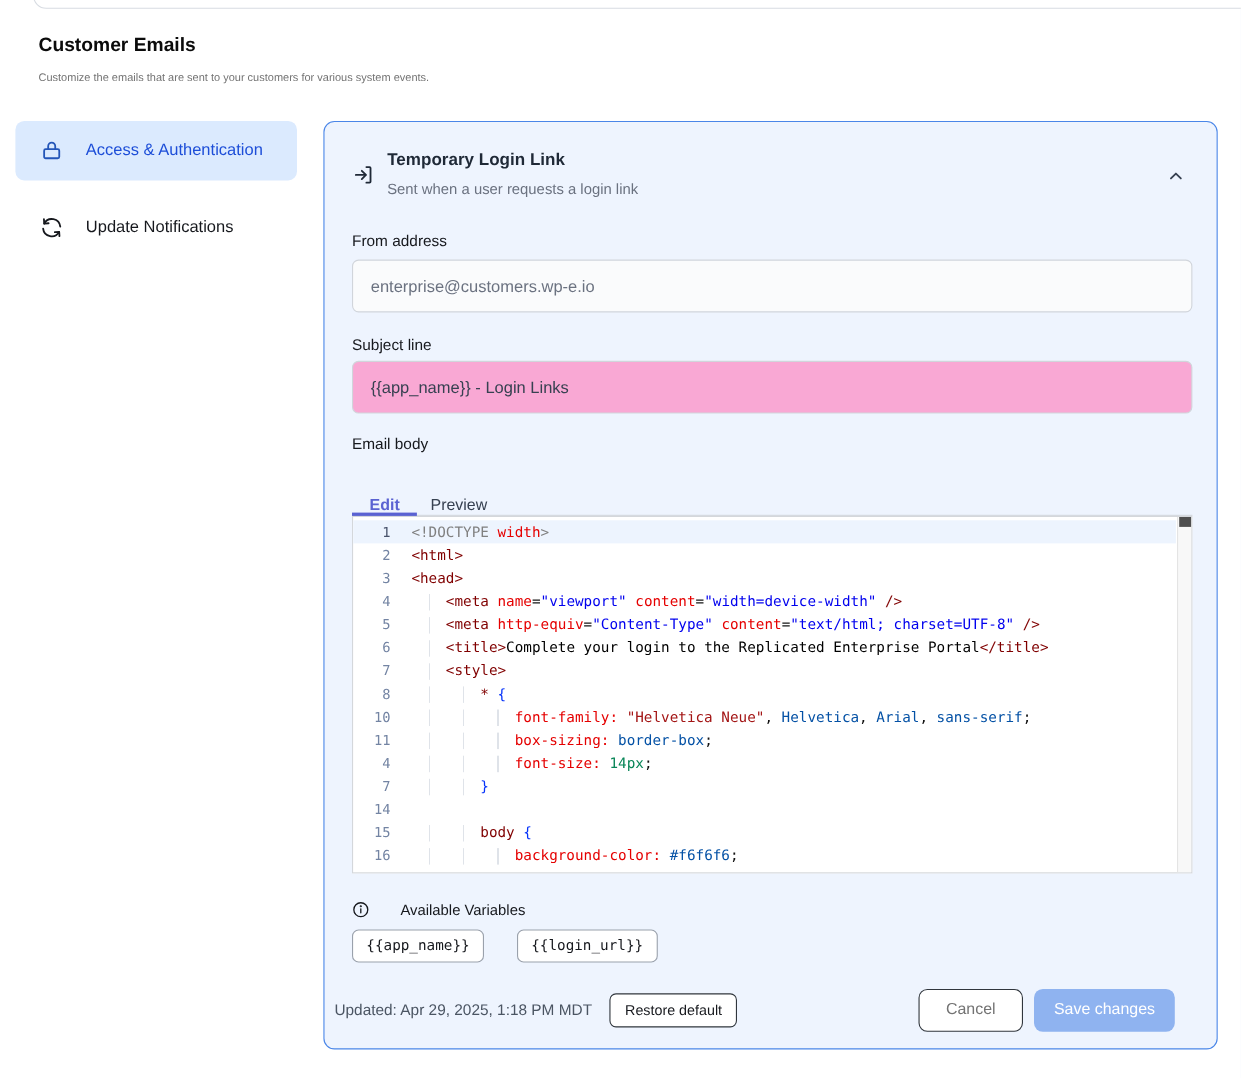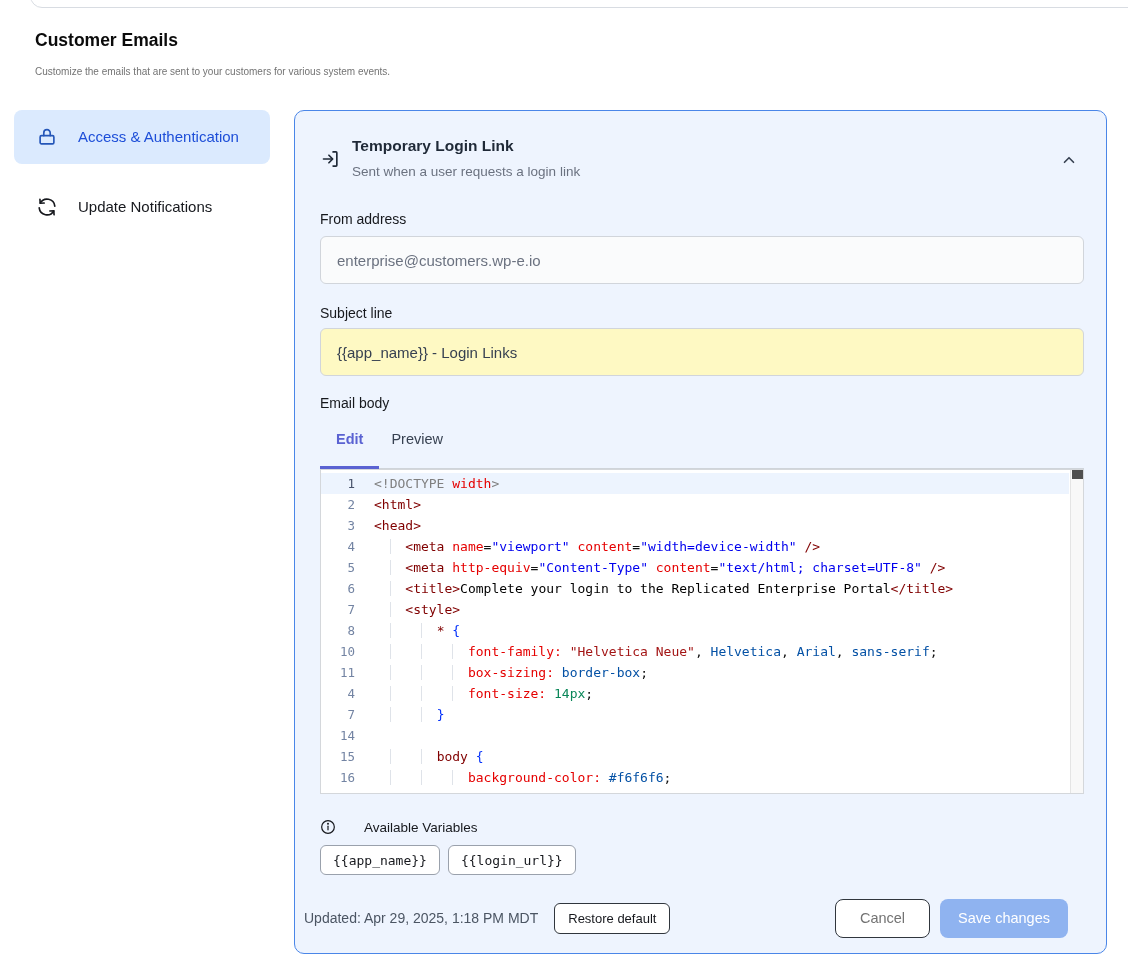--- a/index.html
+++ b/index.html
@@ -35,29 +35,29 @@
   .hdr-icon { position:absolute; left:26px; top:38px; width:20px; height:20px; }
   .hdr-icon svg { width:20px; height:20px; }
   .hdr-title { position:absolute; left:57px; top:26px; font-size:15.5px; font-weight:700; color:#1f2937; }
   .hdr-sub { position:absolute; left:57px; top:53px; font-size:13.5px; color:#6b7280; }
   .chevron-btn { position:absolute; right:26px; top:40px; width:20px; height:20px; cursor:pointer; }
   .chevron-btn svg { width:18px; height:18px; }
 
   .fld-label { position:absolute; left:25px; font-size:14px; color:#16181d; }
   .fld-input {
     position:absolute; left:25px; width:764px; height:48px; border:1px solid #d1d5db;
-    border-radius:6px; background:#fef9c3; padding:0 16px; font-size:15px; color:#374151;
+    border-radius:6px; background:#f9a8d4; padding:0 16px; font-size:15px; color:#374151;
     font-family:"Liberation Sans", sans-serif; outline:none;
   }
   .fld-input.dim { background:#fafbfc; color:#6b7280; }
 
   
   .tabs {
     position:absolute; left:25px; top:320px; width:764px; height:38px;
-    border-bottom:1px solid #cfd4da; display:flex; align-items:flex-start;
+    border-bottom:1px solid #cfd4da; display:flex; align-items:flex-end;
   }
   .tab { font-size:14.5px; color:#374151; cursor:pointer; margin-left:28px; }
   .tab:first-child { margin-left:16px; }
   .tab.active { color:#5a62d2; font-weight:700; }
   .tab-underline { position:absolute; left:25px; top:355px; width:59px; height:3px; background:#5a62d2; z-index:3; }
 
   
   .editor {
     position:absolute; left:25px; top:358px; width:764px; height:325px;
     background:#fff; border:1px solid #d4d7db; overflow:hidden;
@@ -82,21 +82,21 @@
     background-image:repeating-linear-gradient(90deg, transparent 0, transparent 2ch,
       #dfe3e9 2ch, #dfe3e9 calc(2ch + 1px), transparent calc(2ch + 1px), transparent 4ch);
   }
   .vscroll { position:absolute; top:0; right:0; width:13px; height:100%; background:#f8f8f8; border-left:1px solid #e4e4e4; }
   .vthumb { position:absolute; top:0; left:1px; right:0; height:9px; background:#4f4f4f; cursor:pointer; }
 
   
   .vars-row { position:absolute; left:25px; top:708px; display:flex; align-items:center; gap:9px; }
   .vars-row .icn svg { width:16px; height:16px; display:block; }
   .vars-label { font-size:13.5px; color:#16181d;margin-left:19px; }
-  .chips { position:absolute; left:25px; top:734px; display:flex; gap:8px; }
+  .chips { position:absolute; left:25px; top:734px; display:flex; gap:30px; }
   .chip {
     height:30px; display:inline-flex; align-items:center; padding:0 12px;
     background:#fff; border:1px solid #9aa1ac; border-radius:6px;
     font-family:"DejaVu Sans Mono", monospace; font-size:13px; color:#16181d; cursor:pointer;
   }
 
   
   .footer { position:absolute; left:9px; top:787px; width:764px; height:40px; display:flex; align-items:center; }
   .updated { font-size:14px; color:#4b5563; }
   .btn { cursor:pointer; font-family:"Liberation Sans", sans-serif; background:#fff; }

